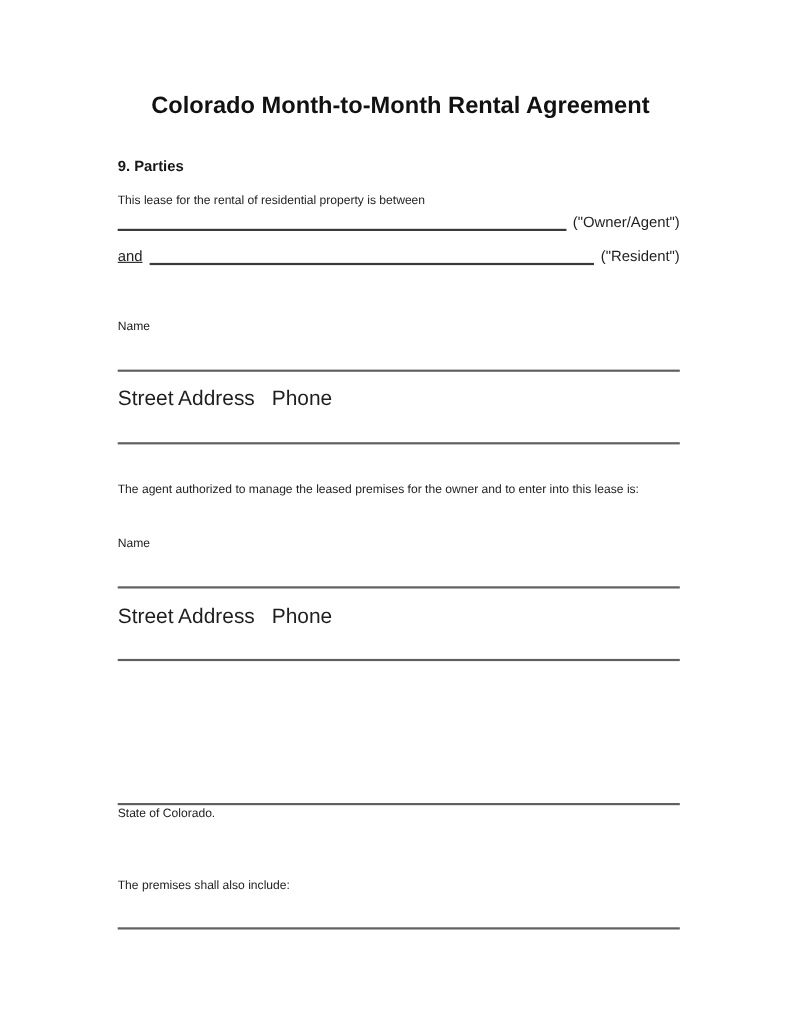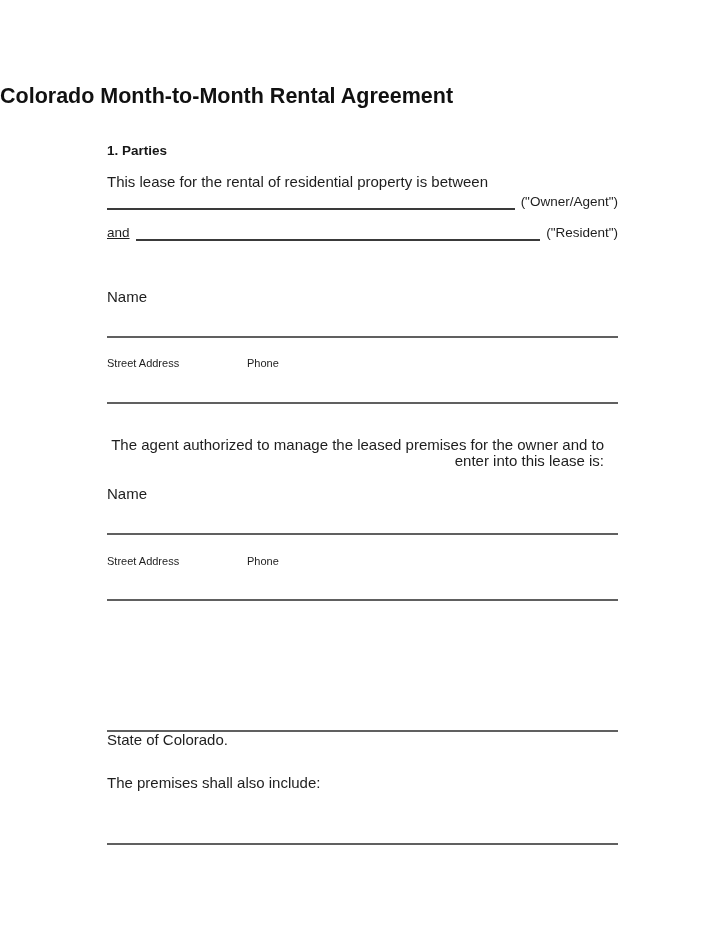--- a/index.html
+++ b/index.html
@@ -15,44 +15,44 @@
     font-family: "Liberation Sans", sans-serif;
     color: #1e1e1e;
     overflow: hidden;
   }
   .title {
     position: absolute;
     top: 84px;
     left: 0;
     right: 0;
     margin: 0;
+    text-align: center;
     font-size: 21.5px;
     line-height: 24px;
     font-weight: bold;
     color: #111111;
   }
   .abs {
     position: absolute;
     left: 107px;
     right: 110px;
   }
   .p {
-    font-size: 15px;
+    font-size: 11px;
     line-height: 16px;
   }
   .h2 {
     font-size: 13.5px;
     line-height: 16px;
     font-weight: bold;
     color: #161616;
   }
   .wrap {
     width: 497px;
     right: auto;
-    text-align: right;
   }
   .rule {
     position: absolute;
     left: 107px;
     right: 110px;
     height: 2px;
     background: #606060;
     cursor: text;
   }
   .blankrow {
@@ -65,35 +65,35 @@
   .blank {
     flex: 1;
     height: 13px;
     border-bottom: 2px solid #3a3a3a;
     cursor: text;
   }
   .before { margin-right: 6px; text-decoration: underline; }
   .after  { margin-left: 6px; white-space: nowrap; }
   .labels {
     display: flex;
-    font-size: 11px;
+    font-size: 19px;
     line-height: 16px;
   }
   .w140 { display: inline-block; width: 140px; }
   .w212 { display: inline-block; width: 212px; }
   .w139 { display: inline-block; width: 139px; }
 </style>
 </head>
 <body>
 
 <div class="page">
 
   <h1 class="title">Colorado Month-to-Month Rental Agreement</h1>
 
-  <div class="abs h2" style="top:143px">1. Parties</div>
+  <div class="abs h2" style="top:143px">9. Parties</div>
 
   <div class="abs p" style="top:174px">This lease for the rental of residential property is between</div>
 
   <div class="abs blankrow" style="top:193px">
     <span class="blank"></span>
     <span class="after">("Owner/Agent")</span>
   </div>
 
   <div class="abs blankrow" style="top:224px">
     <span class="before">and</span>
@@ -121,16 +121,16 @@
     <span>Phone</span>
   </div>
   <div class="rule" style="top:599px"></div>
 
 
 
   <div class="rule" style="top:730px"></div>
 
   <div class="abs p" style="top:732px">State of Colorado.</div>
 
-  <div class="abs p" style="top:775px">The premises shall also include:</div>
+  <div class="abs p" style="top:797px">The premises shall also include:</div>
   <div class="rule" style="top:843px"></div>
 
 </div>
 
 </body></html>

